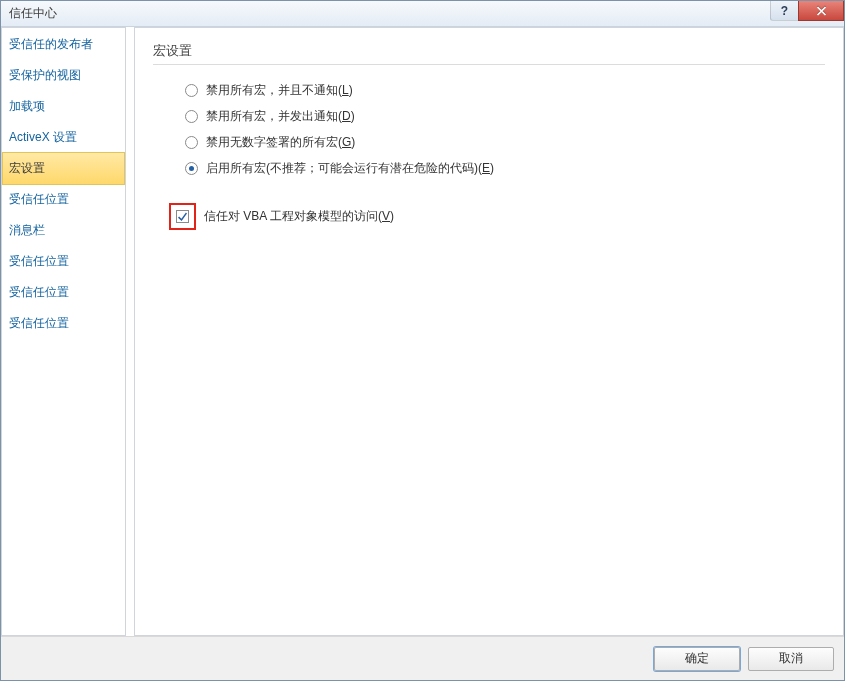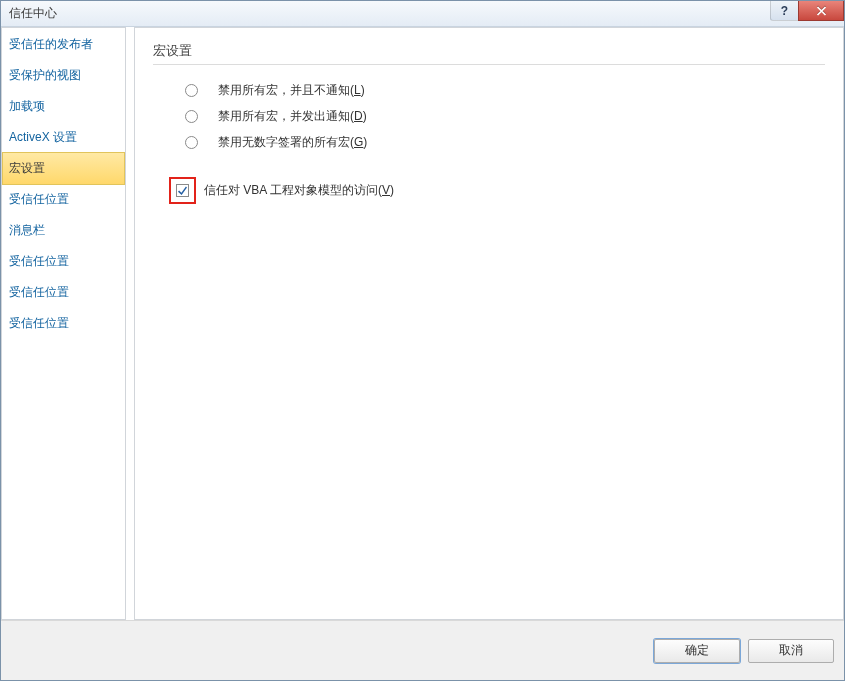--- a/index.html
+++ b/index.html
@@ -101,21 +101,21 @@
     border-bottom: 1px solid #dcdcdc;
     margin-bottom: 12px;
   }
   .radio-group {
     padding: 0 0 0 32px;
     margin-bottom: 18px;
   }
   .radio-row {
     display: flex;
     align-items: center;
-    gap: 20px;
+    gap: 8px;
     padding: 4px 0;
     line-height: 18px;
   }
   .radio {
     width: 13px;
     height: 13px;
     border-radius: 50%;
     border: 1px solid #8a8a8a;
     background: #fff;
     display: inline-flex;
@@ -156,21 +156,21 @@
   .checkbox.checked::after {
     content: "";
     width: 9px;
     height: 9px;
     background: #2660a4;
     clip-path: polygon(12% 50%, 0 63%, 40% 100%, 100% 18%, 88% 6%, 38% 74%);
   }
   .accel { text-decoration: underline; }
 
   .footer {
-    height: 60px;
+    height: 44px;
     border-top: 1px solid #d9d9d9;
     background: #f0f0f0;
     display: flex;
     justify-content: flex-end;
     align-items: center;
     padding: 0 10px;
     gap: 8px;
   }
   .btn {
     min-width: 86px;
@@ -228,20 +228,24 @@
             <span>禁用所有宏，并且不通知(<span class="accel">L</span>)</span>
           </div>
           <div class="radio-row">
             <span class="radio"></span>
             <span>禁用所有宏，并发出通知(<span class="accel">D</span>)</span>
           </div>
           <div class="radio-row">
             <span class="radio"></span>
             <span>禁用无数字签署的所有宏(<span class="accel">G</span>)</span>
           </div>
+          <div class="radio-row">
+            <span class="radio checked"></span>
+            <span>启用所有宏(不推荐；可能会运行有潜在危险的代码)(<span class="accel">E</span>)</span>
+          </div>
         </div>
 
       <div class="checkbox-row">
         <span class="hl-box">
           <span id="vba-cb" class="checkbox checked"></span>
         </span>
         <span id="vba-label">信任对 VBA 工程对象模型的访问(<span class="accel">V</span>)</span>
       </div>
     </div>
 

